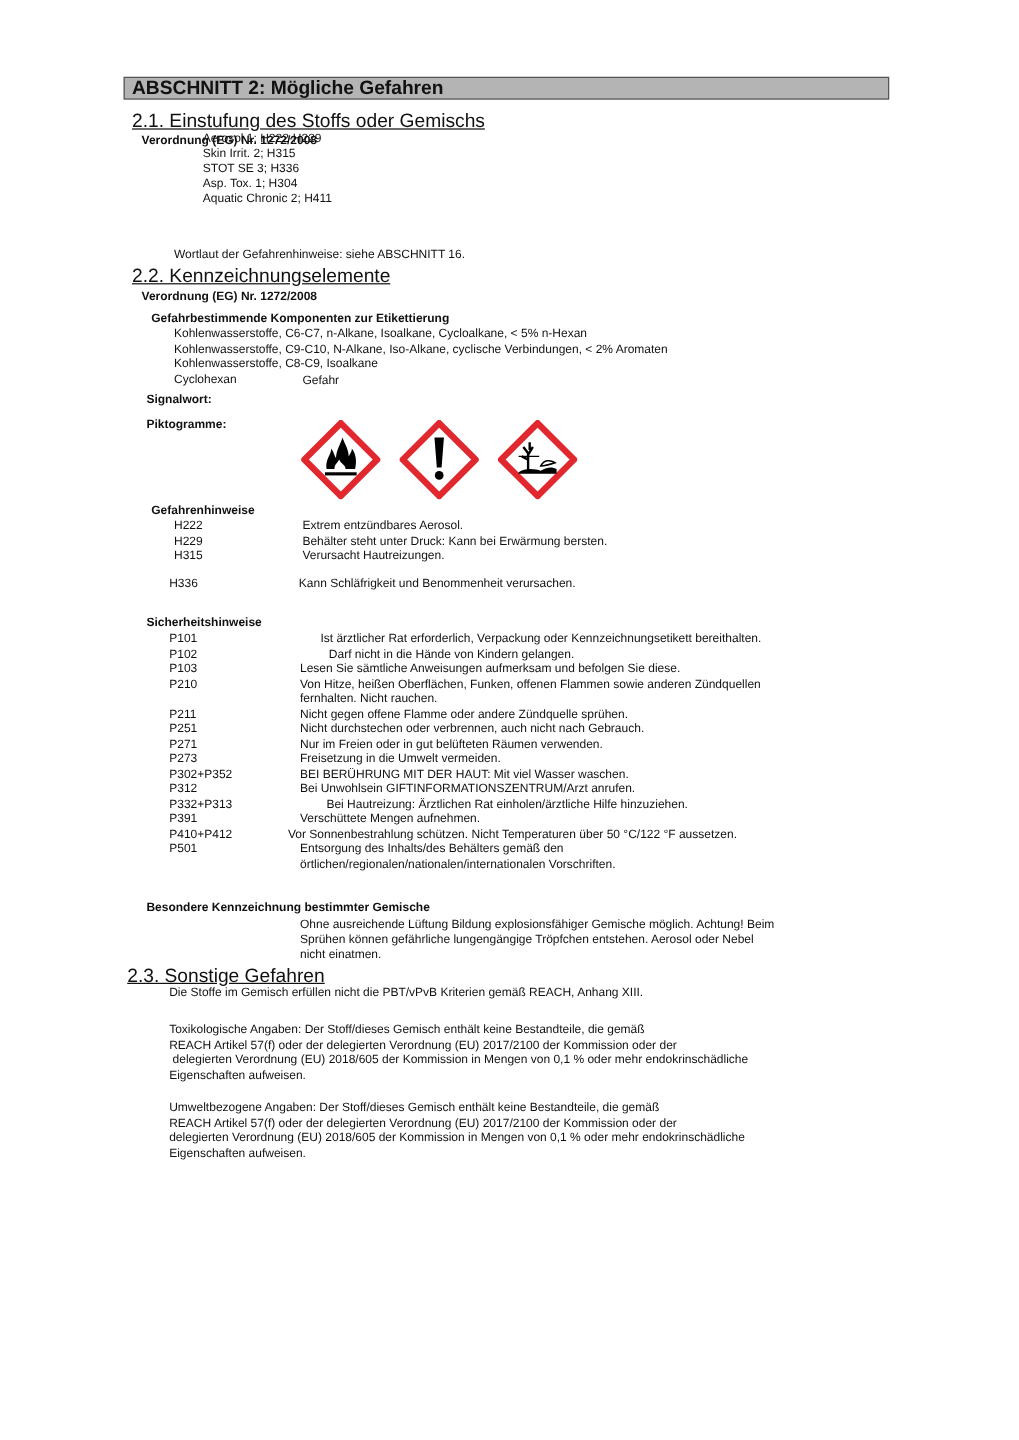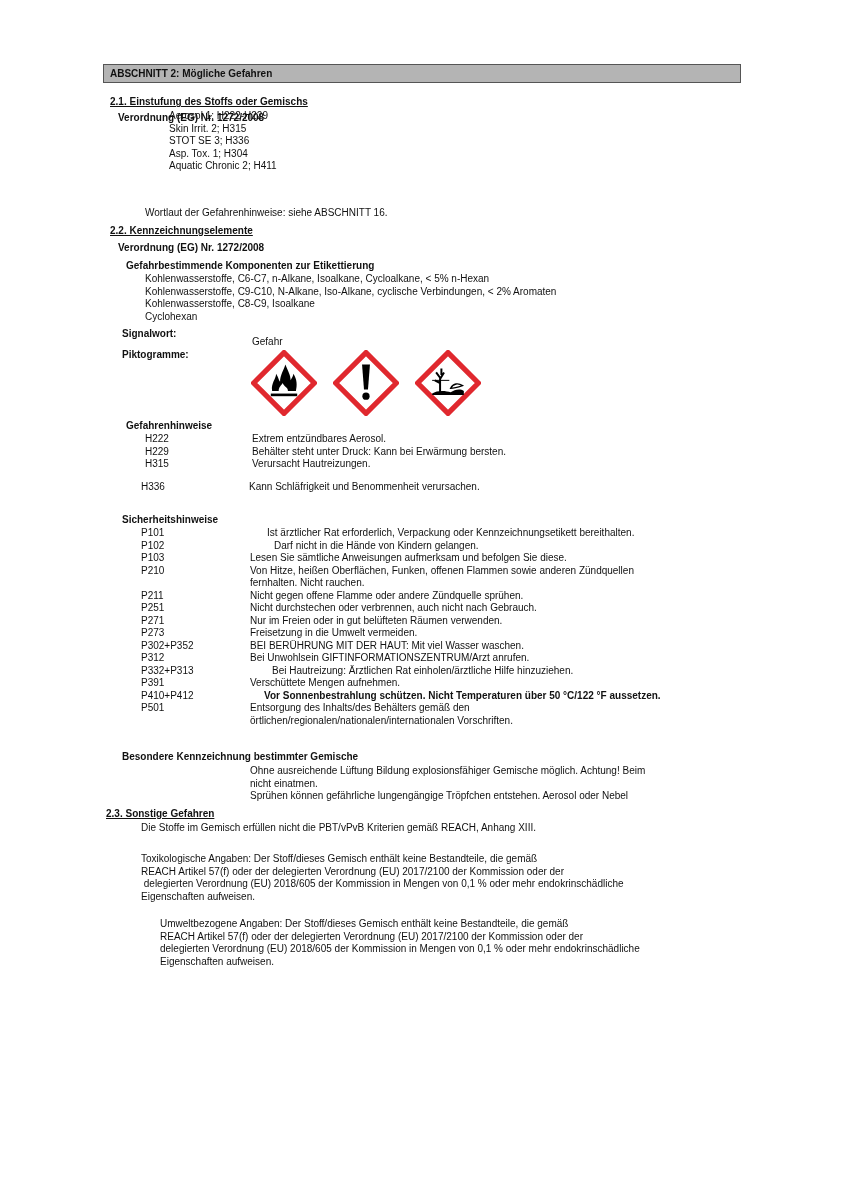--- a/index.html
+++ b/index.html
@@ -1,20 +1,20 @@
 <!DOCTYPE html>
 <html><head>
 <meta charset="utf-8">
 <style>
   html, body { margin:0; padding:0; background:#ffffff; }
   body { width:849px; height:1200px; position:relative; font-family:"Liberation Sans", sans-serif; color:#111; font-size:10px; line-height:12.5px; overflow:hidden; }
   .abs { position:absolute; white-space:nowrap; }
   .section-bar { position:absolute; left:103px; top:64px; width:638px; height:19px; background:#b4b4b4; border:1px solid #555; box-sizing:border-box; }
-  .section-bar span { position:absolute; left:6px; top:3px; font-weight:bold; font-size:10px; }
-  .sub { font-weight:bold; text-decoration:underline; font-size:10px; }
+  .section-bar span { position:absolute; left:6px; top:3px; font-weight:bold; font-size:16px; }
+  .sub { font-weight:normal; text-decoration:underline; font-size:16px; }
   .b { font-weight:bold; }
   .list { position:absolute; }
   .row { position:relative; height:12.5px; white-space:nowrap; }
   .code { position:absolute; left:0; }
   .txt { position:absolute; }
   .picto { position:absolute; top:350px; width:66px; height:66px; }
 </style>
 </head>
 <body>
 
@@ -36,21 +36,21 @@
 <div class="abs sub" style="left:110px; top:225px;">2.2. Kennzeichnungselemente</div>
 <div class="abs b" style="left:118px; top:242px;">Verordnung (EG) Nr. 1272/2008</div>
 <div class="abs b" style="left:126px; top:260px;">Gefahrbestimmende Komponenten zur Etikettierung</div>
 <div class="list" style="left:145px; top:273px;">
   <div class="row">Kohlenwasserstoffe, C6-C7, n-Alkane, Isoalkane, Cycloalkane, &lt; 5% n-Hexan</div>
   <div class="row">Kohlenwasserstoffe, C9-C10, N-Alkane, Iso-Alkane, cyclische Verbindungen, &lt; 2% Aromaten</div>
   <div class="row">Kohlenwasserstoffe, C8-C9, Isoalkane</div>
   <div class="row">Cyclohexan</div>
 </div>
 <div class="abs b" style="left:122px; top:328px;">Signalwort:</div>
-<div class="abs" style="left:252px; top:336px;">Gefahr</div>
+<div class="abs" style="left:252px; top:312px;">Gefahr</div>
 <div class="abs b" style="left:122px; top:349px;">Piktogramme:</div>
 
 <svg class="picto" style="left:251px;" viewBox="0 0 100 100">
   <polygon points="50,4 96,50 50,96 4,50" fill="#fff" stroke="#e0282e" stroke-width="8"></polygon>
   <path d="M32,62 C30,50 38,44 38,36 C42,42 42,46 44,48 C44,38 50,30 52,22 C56,32 60,38 60,46 C62,42 64,40 64,36 C70,44 70,54 68,62 Z" fill="#000"></path>
   <path d="M42,62 C42,56 46,54 48,50 C50,56 56,56 56,62 Z" fill="#fff"></path>
   <rect x="30" y="66" width="40" height="4" fill="#000"></rect>
 </svg>
 <svg class="picto" style="left:333px;" viewBox="0 0 100 100">
   <polygon points="50,4 96,50 50,96 4,50" fill="#fff" stroke="#e0282e" stroke-width="8"></polygon>
@@ -135,44 +135,44 @@
   <div class="row">
       <span class="code">P332+P313</span>
       <span class="txt" style="left:109px;padding-left:22px;">Bei Hautreizung: Ärztlichen Rat einholen/ärztliche Hilfe hinzuziehen.</span>
     </div>
   <div class="row">
       <span class="code">P391</span>
       <span class="txt" style="left:109px;">Verschüttete Mengen aufnehmen.</span>
     </div>
   <div class="row">
       <span class="code">P410+P412</span>
-      <span class="txt" style="left:123px;font-weight:bold;">Vor Sonnenbestrahlung schützen. Nicht Temperaturen über 50 °C/122 °F aussetzen.</span>
+      <span class="txt" style="left:99px;">Vor Sonnenbestrahlung schützen. Nicht Temperaturen über 50 °C/122 °F aussetzen.</span>
     </div>
   <div class="row">
       <span class="code">P501</span>
       <span class="txt" style="left:109px;">Entsorgung des Inhalts/des Behälters gemäß den</span>
     </div>
   <div class="row">
       <span class="txt" style="left:109px;">örtlichen/regionalen/nationalen/internationalen Vorschriften.</span>
     </div>
 </div>
 
 <div class="abs b" style="left:122px; top:751px;">Besondere Kennzeichnung bestimmter Gemische</div>
 <div class="list" style="left:250px; top:765px;">
   <div class="row">Ohne ausreichende Lüftung Bildung explosionsfähiger Gemische möglich.  Achtung! Beim</div>
+  <div class="row">Sprühen können gefährliche lungengängige Tröpfchen entstehen. Aerosol oder Nebel</div>
   <div class="row">nicht einatmen.</div>
-  <div class="row">Sprühen können gefährliche lungengängige Tröpfchen entstehen. Aerosol oder Nebel</div>
 </div>
 
 <div class="abs sub" style="left:106px; top:808px;">2.3. Sonstige Gefahren</div>
 <div class="abs" style="left:141px; top:822px;">Die Stoffe im Gemisch erfüllen nicht die PBT/vPvB Kriterien gemäß REACH, Anhang XIII.</div>
 <div class="list" style="left:141px; top:853px;">
   <div class="row">Toxikologische Angaben: Der Stoff/dieses Gemisch enthält keine Bestandteile, die gemäß</div>
   <div class="row">REACH Artikel 57(f) oder der delegierten Verordnung (EU) 2017/2100 der Kommission oder der</div>
   <div class="row" style="white-space:pre;"> delegierten Verordnung (EU) 2018/605 der Kommission in Mengen von 0,1 % oder mehr endokrinschädliche</div>
   <div class="row">Eigenschaften aufweisen.</div>
 </div>
-<div class="list" style="left:141px; top:918px;margin-left:19px;">
+<div class="list" style="left:141px; top:918px;">
   <div class="row">Umweltbezogene Angaben: Der Stoff/dieses Gemisch enthält keine Bestandteile, die gemäß</div>
   <div class="row">REACH Artikel 57(f) oder der delegierten Verordnung (EU) 2017/2100 der Kommission oder der</div>
   <div class="row">delegierten Verordnung (EU) 2018/605 der Kommission in Mengen von 0,1 % oder mehr endokrinschädliche</div>
   <div class="row">Eigenschaften aufweisen.</div>
 </div>
 
 </body></html>

